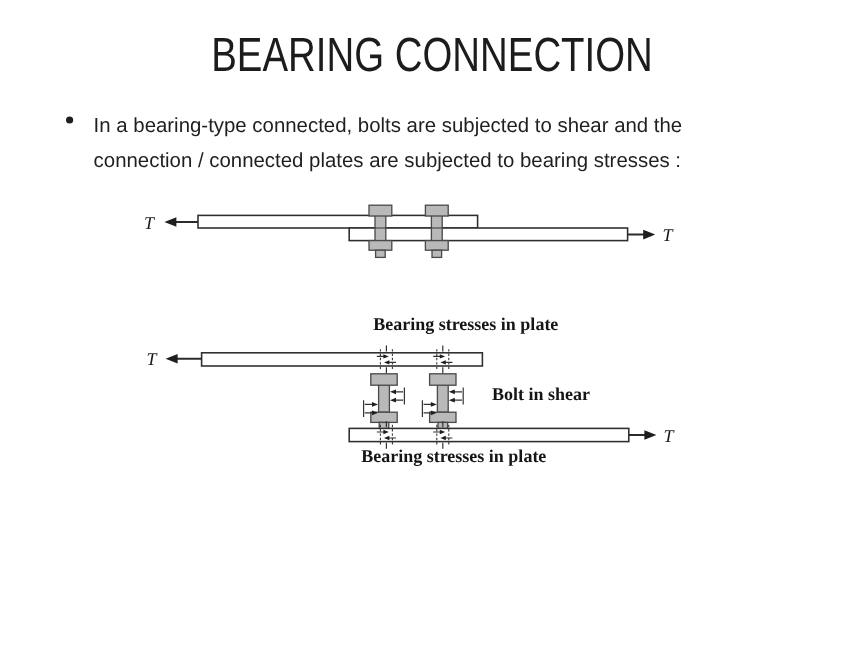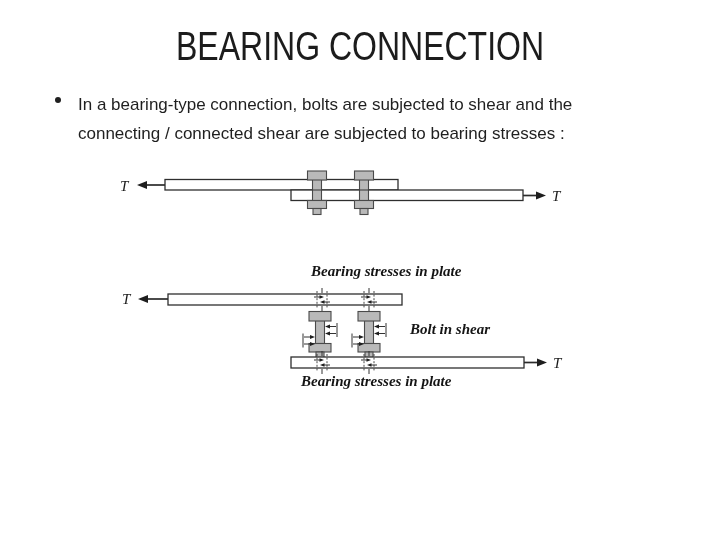--- a/index.html
+++ b/index.html
@@ -20,21 +20,21 @@
   .bullet-text {
     position:absolute; left:78px; top:90px; width:620px;
     font-size:17px; line-height:29px; color:#1f1f1f;
   }
   .bullet-text .it { }
   .fig { position:absolute; }
   .fig1 { left:100px; top:158px; }
   .fig2 { left:100px; top:255px; }
   .diagram-label {
     position:absolute; font-family:"Liberation Serif", serif;
-    font-style:italic; font-weight:bold; font-size:15px; color:#151515;
+    font-weight:bold; font-size:15px; color:#151515;
     white-space:nowrap;
   }
   .lbl-top    { left:311px; top:263px; }
   .lbl-mid    { left:410px; top:321px;text-align:right; }
   .lbl-bottom { left:301px; top:373px; }
   .plate  { fill:#ffffff; stroke:#2e2e2e; stroke-width:1.3; }
   .s1     { stroke:#333333; stroke-width:1; fill:none; }
   .s2     { stroke:#2b2b2b; stroke-width:1.7; fill:none; }
   .solid  { fill:#1e1e1e; stroke:none; }
   .tlabel { font-family:"Liberation Serif", serif; font-style:italic;
@@ -44,22 +44,22 @@
 <body>
 
 <div class="slide">
 
   <div class="title-wrap">
     <span class="title">BEARING CONNECTION</span>
   </div>
 
   <div class="bullet-dot"></div>
   <div class="bullet-text">
-    <div><span>In a bearing-type connection, </span><span class="it">bolts are subjected to shear</span><span> and the</span></div>
-    <div>connecting / connected shear are subjected to bearing stresses :</div>
+    <div><span>In a bearing-type connected, </span><span class="it">bolts are subjected to shear</span><span> and the</span></div>
+    <div>connection / connected plates are subjected to bearing stresses :</div>
   </div>
 
   <svg class="fig fig1" width="480" height="70" viewBox="0 0 480 70">
     <defs>
       <g id="bolt1">
         <rect x="-4.5" y="8" width="9" height="21.5" fill="#b9b9b9" stroke="#4a4a4a" stroke-width="1.1"></rect>
         <rect x="-9.5" y="0" width="19" height="9" fill="#b9b9b9" stroke="#4a4a4a" stroke-width="1.1"></rect>
         <rect x="-9.5" y="29.5" width="19" height="8" fill="#b9b9b9" stroke="#4a4a4a" stroke-width="1.1"></rect>
         <rect x="-4" y="37.5" width="8" height="6" fill="#b9b9b9" stroke="#4a4a4a" stroke-width="1.1"></rect>
       </g>

